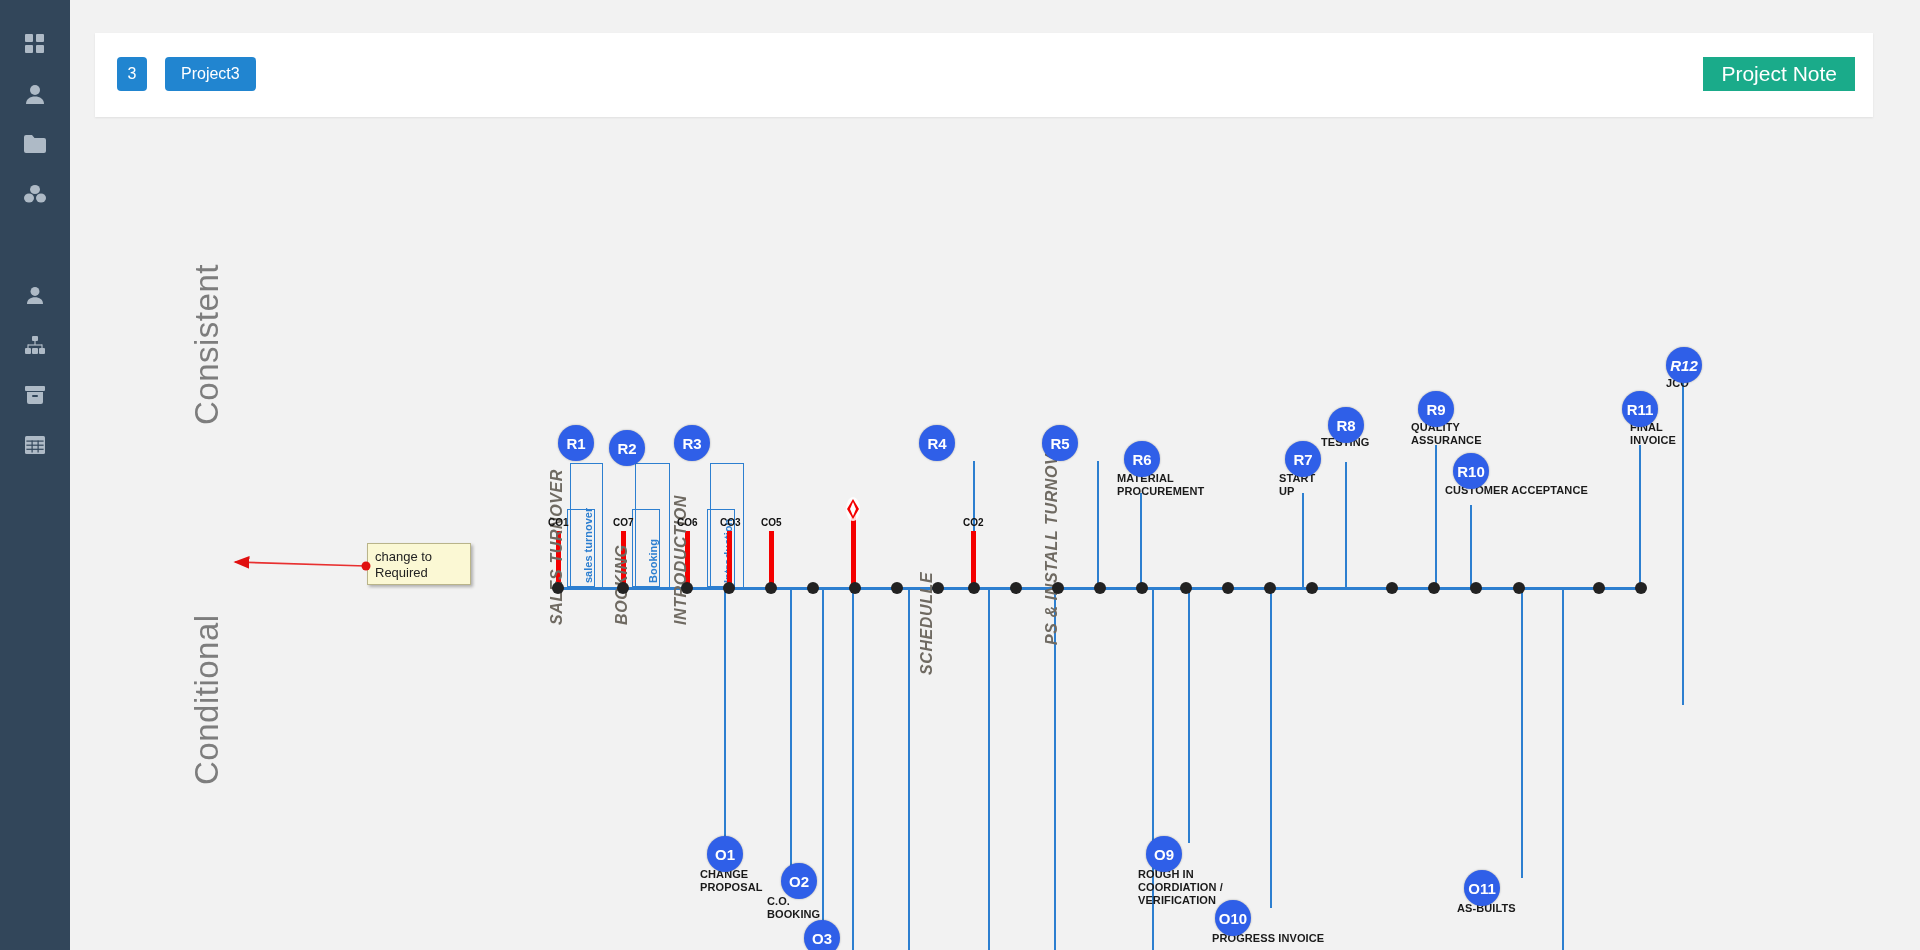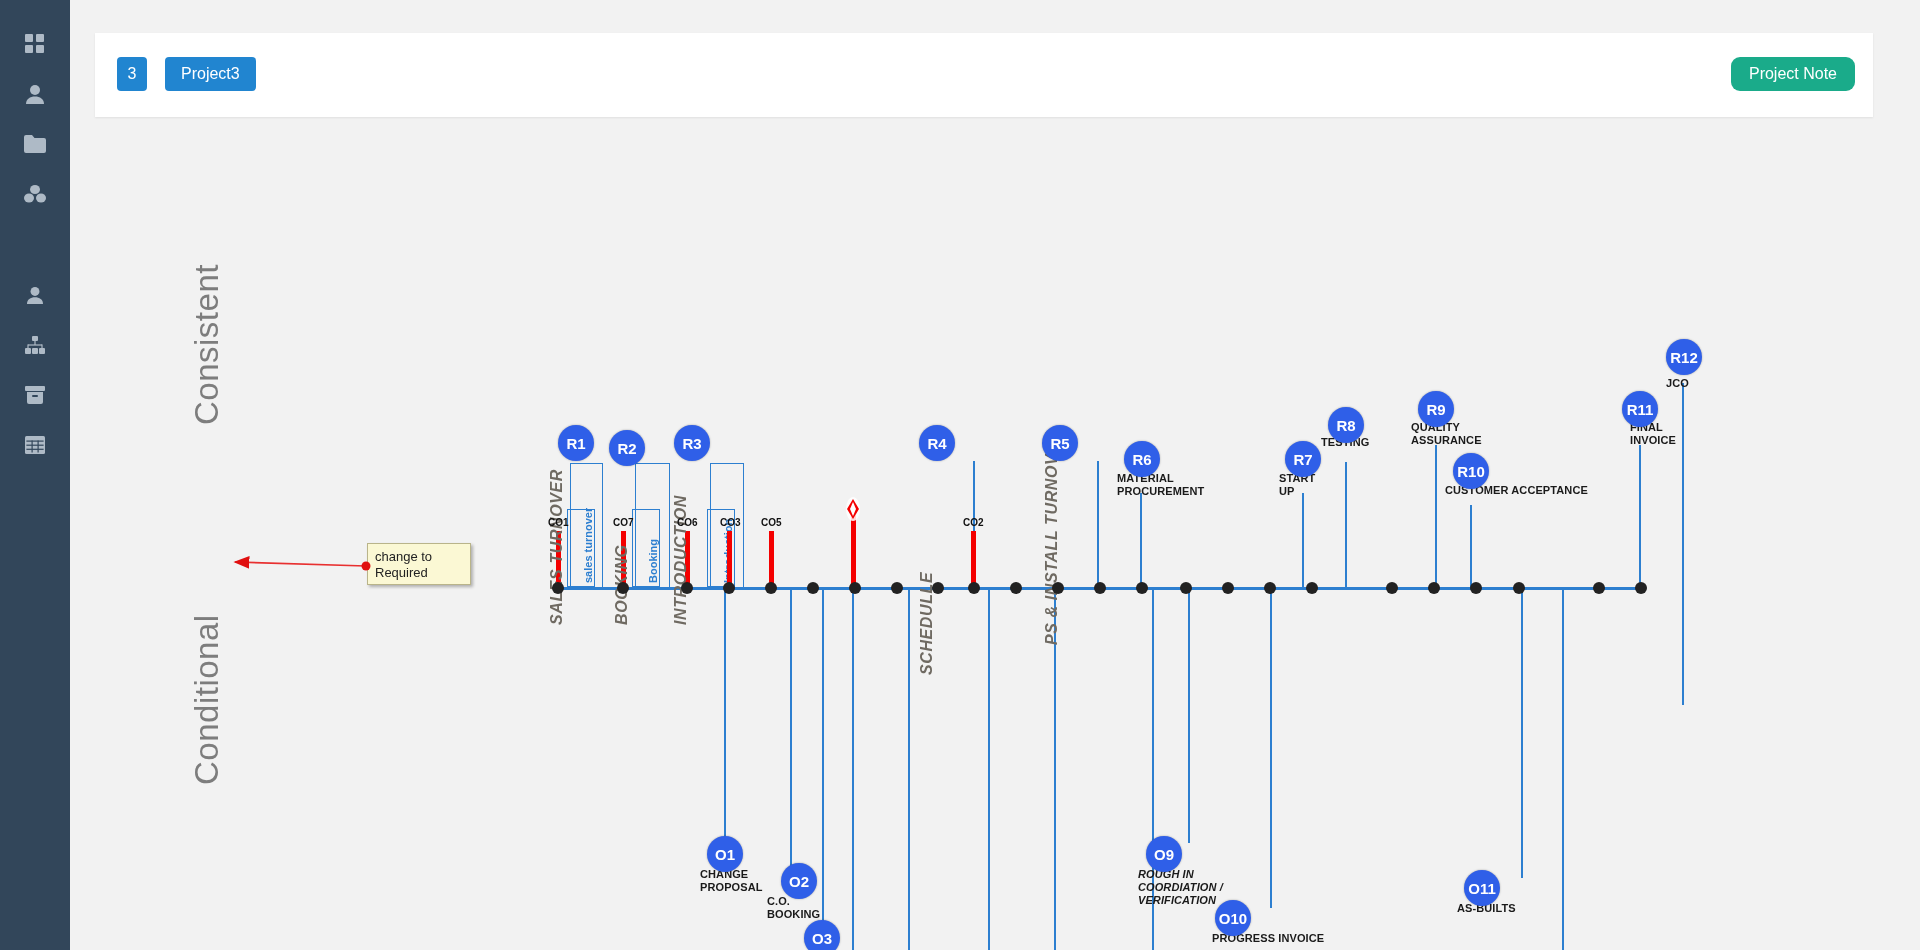--- a/index.html
+++ b/index.html
@@ -43,22 +43,22 @@
   #hdr-project {
     position: absolute; left: 70px; top: 24px;
     height: 34px; background: #2185d0; color: #fff;
     border-radius: 4px;
     font-size: 16px; line-height: 34px; text-align:center;
     padding: 0 16px; cursor: pointer;
   }
   #project-note-btn {
     position: absolute; right: 18px; top: 24px;
     height: 34px; background: #1aab8a; color: #fff;
-    border-radius: 9px;
-    font-size: 16px; line-height: 34px; text-align: center;
+    border-radius: 0;
+    font-size: 21px; line-height: 34px; text-align: center;
     padding: 0 18px; cursor: pointer; border: none;
     font-family: "Liberation Sans", sans-serif;
   }
 
   
   #canvas {
     position: absolute; left: 70px; top: 125px;
     width: 1850px; height: 825px;
     overflow: hidden;
   }
@@ -423,35 +423,35 @@
   <div class="node-label" style="left:1341px; top:296px;">QUALITY
 ASSURANCE</div>
 
   <div class="node r" style="left:1383px; top:328px;">R10</div>
   <div class="node-label" style="left:1375px; top:359px;">CUSTOMER ACCEPTANCE</div>
 
   <div class="node r" style="left:1552px; top:266px;text-align:center;">R11</div>
   <div class="node-label" style="left:1545px; top:296px;margin-left:15px;">FINAL
 INVOICE</div>
 
-  <div class="node r" style="left:1596px; top:214px;">R12</div>
+  <div class="node r" style="left:1596px; top:222px;font-style:italic;">R12</div>
   <div class="node-label" style="left:1596px; top:252px;">JCO</div>
 
   <div class="node o" style="left:637px; top:711px;">O1</div>
   <div class="node-label" style="left:630px; top:743px;">CHANGE
 PROPOSAL</div>
 
   <div class="node o" style="left:711px; top:738px;">O2</div>
   <div class="node-label" style="left:697px; top:770px;">C.O.
 BOOKING</div>
 
   <div class="node o" style="left:734px; top:795px;">O3</div>
 
   <div class="node o" style="left:1076px; top:711px;">O9</div>
-  <div class="node-label" style="left:1068px; top:743px;font-style:italic;">ROUGH IN
+  <div class="node-label" style="left:1068px; top:743px;">ROUGH IN
 COORDIATION /
 VERIFICATION</div>
 
   <div class="node o" style="left:1145px; top:775px;">O10</div>
   <div class="node-label" style="left:1142px; top:807px;">PROGRESS INVOICE</div>
 
   <div class="node o" style="left:1394px; top:745px;">O11</div>
   <div class="node-label" style="left:1387px; top:777px;">AS-BUILTS</div>
 
 </div>

